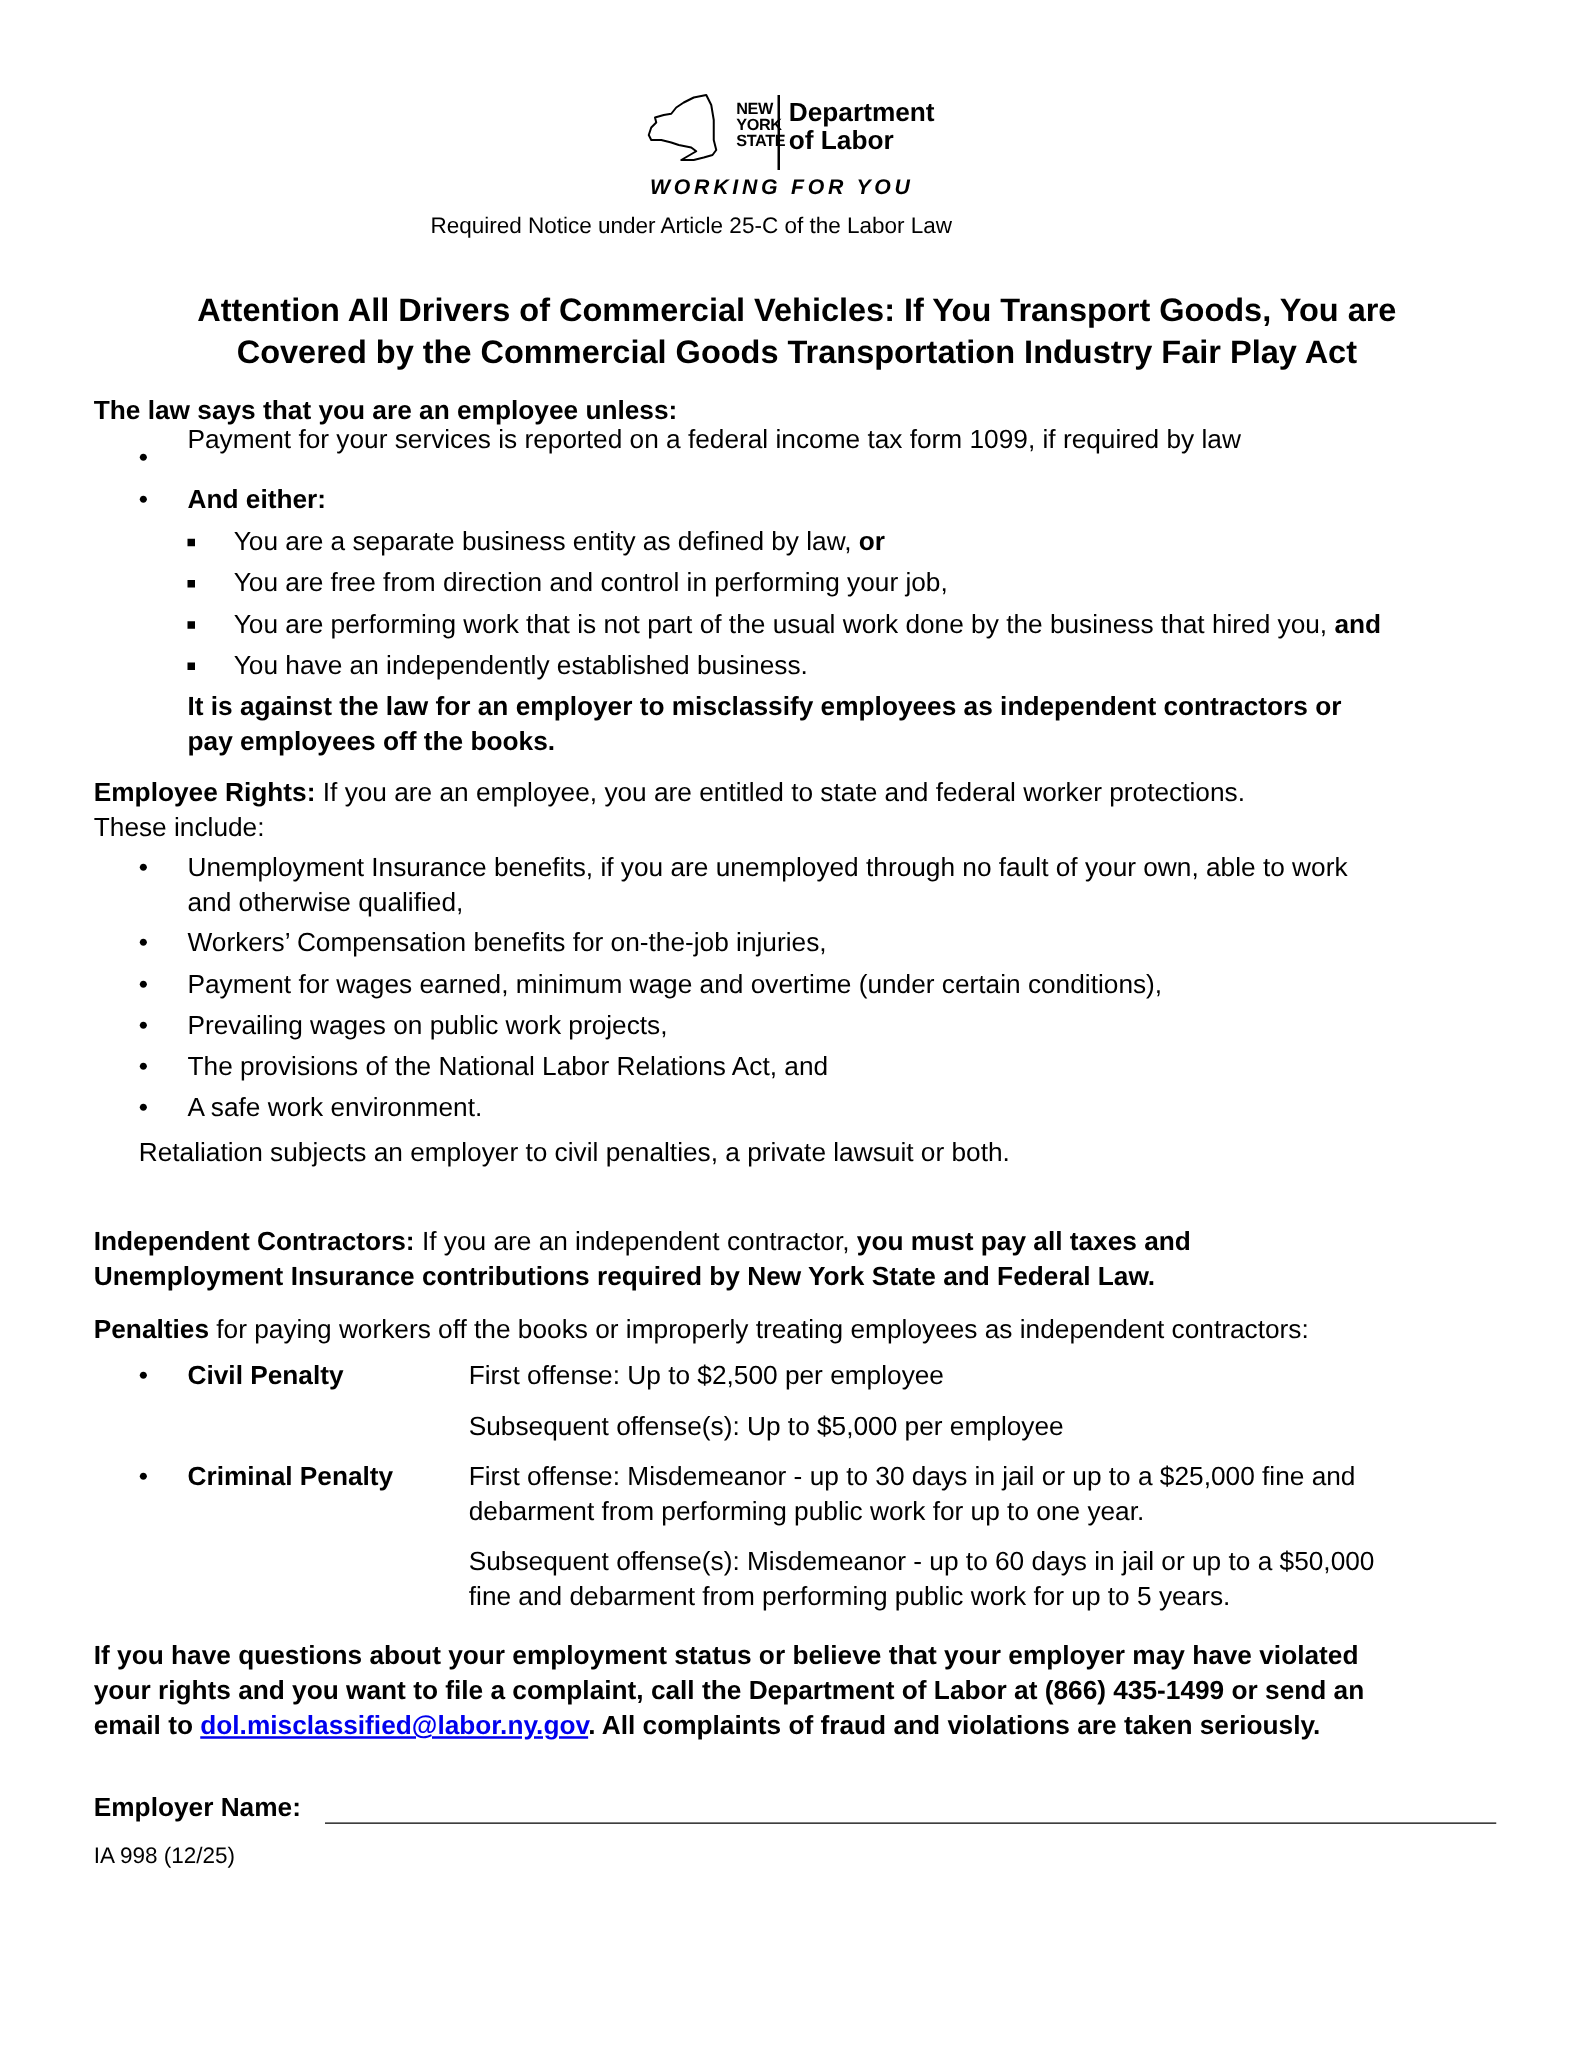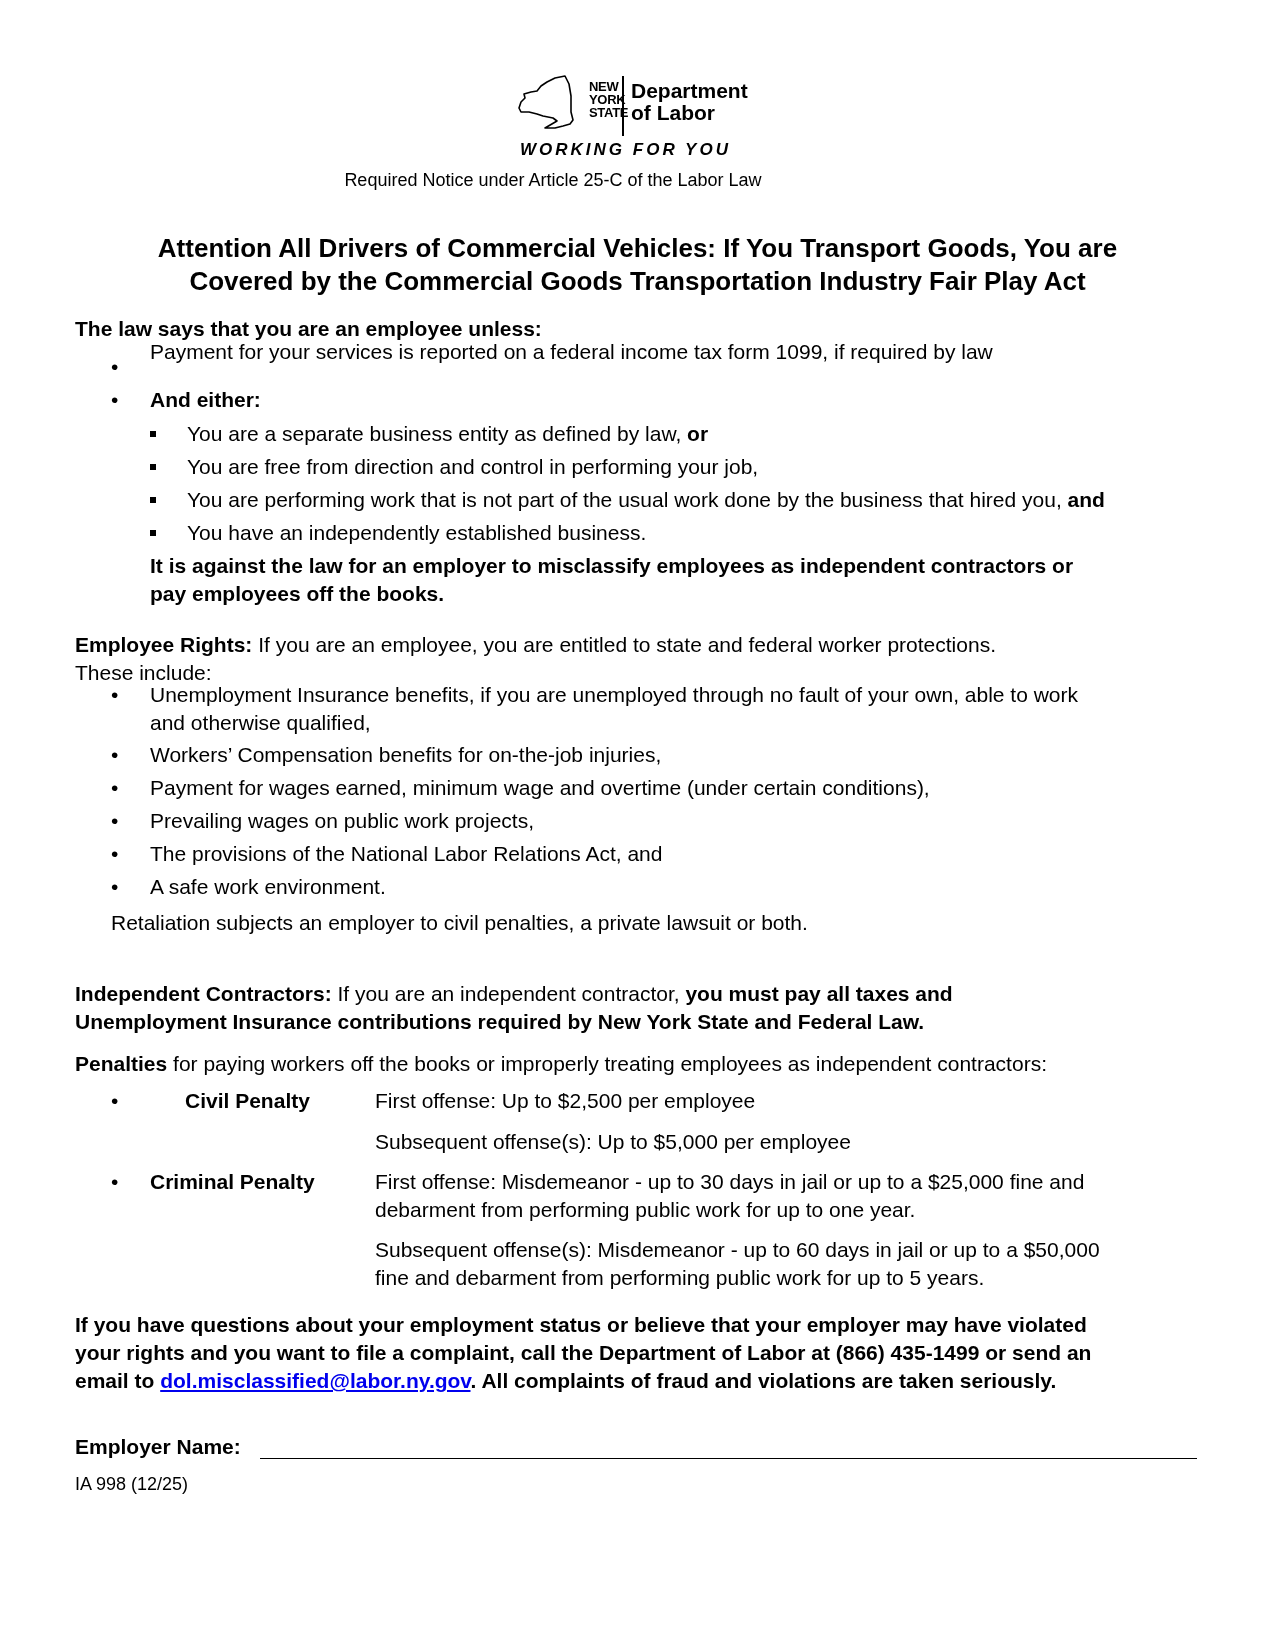--- a/index.html
+++ b/index.html
@@ -83,21 +83,21 @@
   <div class="row l2" style="top:486px;"><span>You are performing work that is not part of the usual work done by the business that hired you, </span><span class="b">and</span></div>
 
   <div class="sq" style="top:530px;"></div>
   <div class="row l2" style="top:519px;"><span>You have an independently established business.</span></div>
 
   <div class="row l1 b" style="top:552px;">
     <div>It is against the law for an employer to misclassify employees as independent contractors or</div>
     <div>pay employees off the books.</div>
   </div>
 
-  <div class="block" style="top:621px;margin-top:10px;">
+  <div class="block" style="top:621px;">
     <div><span class="b">Employee Rights:</span><span> If you are an employee, you are entitled to state and federal worker protections.</span></div>
     <div>These include:</div>
   </div>
 
   <div class="row bullet" style="top:681px;">•</div>
   <div class="row l1" style="top:681px;">
     <div>Unemployment Insurance benefits, if you are unemployed through no fault of your own, able to work</div>
     <div>and otherwise qualified,</div>
   </div>
 
@@ -121,21 +121,21 @@
   </div>
 
   <div class="block" style="top:980px;">
     <div><span class="b">Independent Contractors:</span><span> If you are an independent contractor, </span><span class="b">you must pay all taxes and</span></div>
     <div class="b">Unemployment Insurance contributions required by New York State and Federal Law.</div>
   </div>
 
   <div class="block" style="top:1050px;"><span class="b">Penalties</span><span> for paying workers off the books or improperly treating employees as independent contractors:</span></div>
 
   <div class="row bullet" style="top:1087px;">•</div>
-  <div class="row pen-label" style="top:1087px;margin-left:35px;">Civil Penalty</div>
+  <div class="row pen-label" style="top:1087px;">Civil Penalty</div>
   <div class="pen-text" style="top:1087px;">First offense: Up to $2,500 per employee</div>
   <div class="pen-text" style="top:1128px;">Subsequent offense(s): Up to $5,000 per employee</div>
 
   <div class="row bullet" style="top:1168px;">•</div>
   <div class="row pen-label" style="top:1168px;">Criminal Penalty</div>
   <div class="pen-text" style="top:1168px;">
     <div>First offense: Misdemeanor - up to 30 days in jail or up to a $25,000 fine and</div>
     <div>debarment from performing public work for up to one year.</div>
   </div>
   <div class="pen-text" style="top:1236px;">

